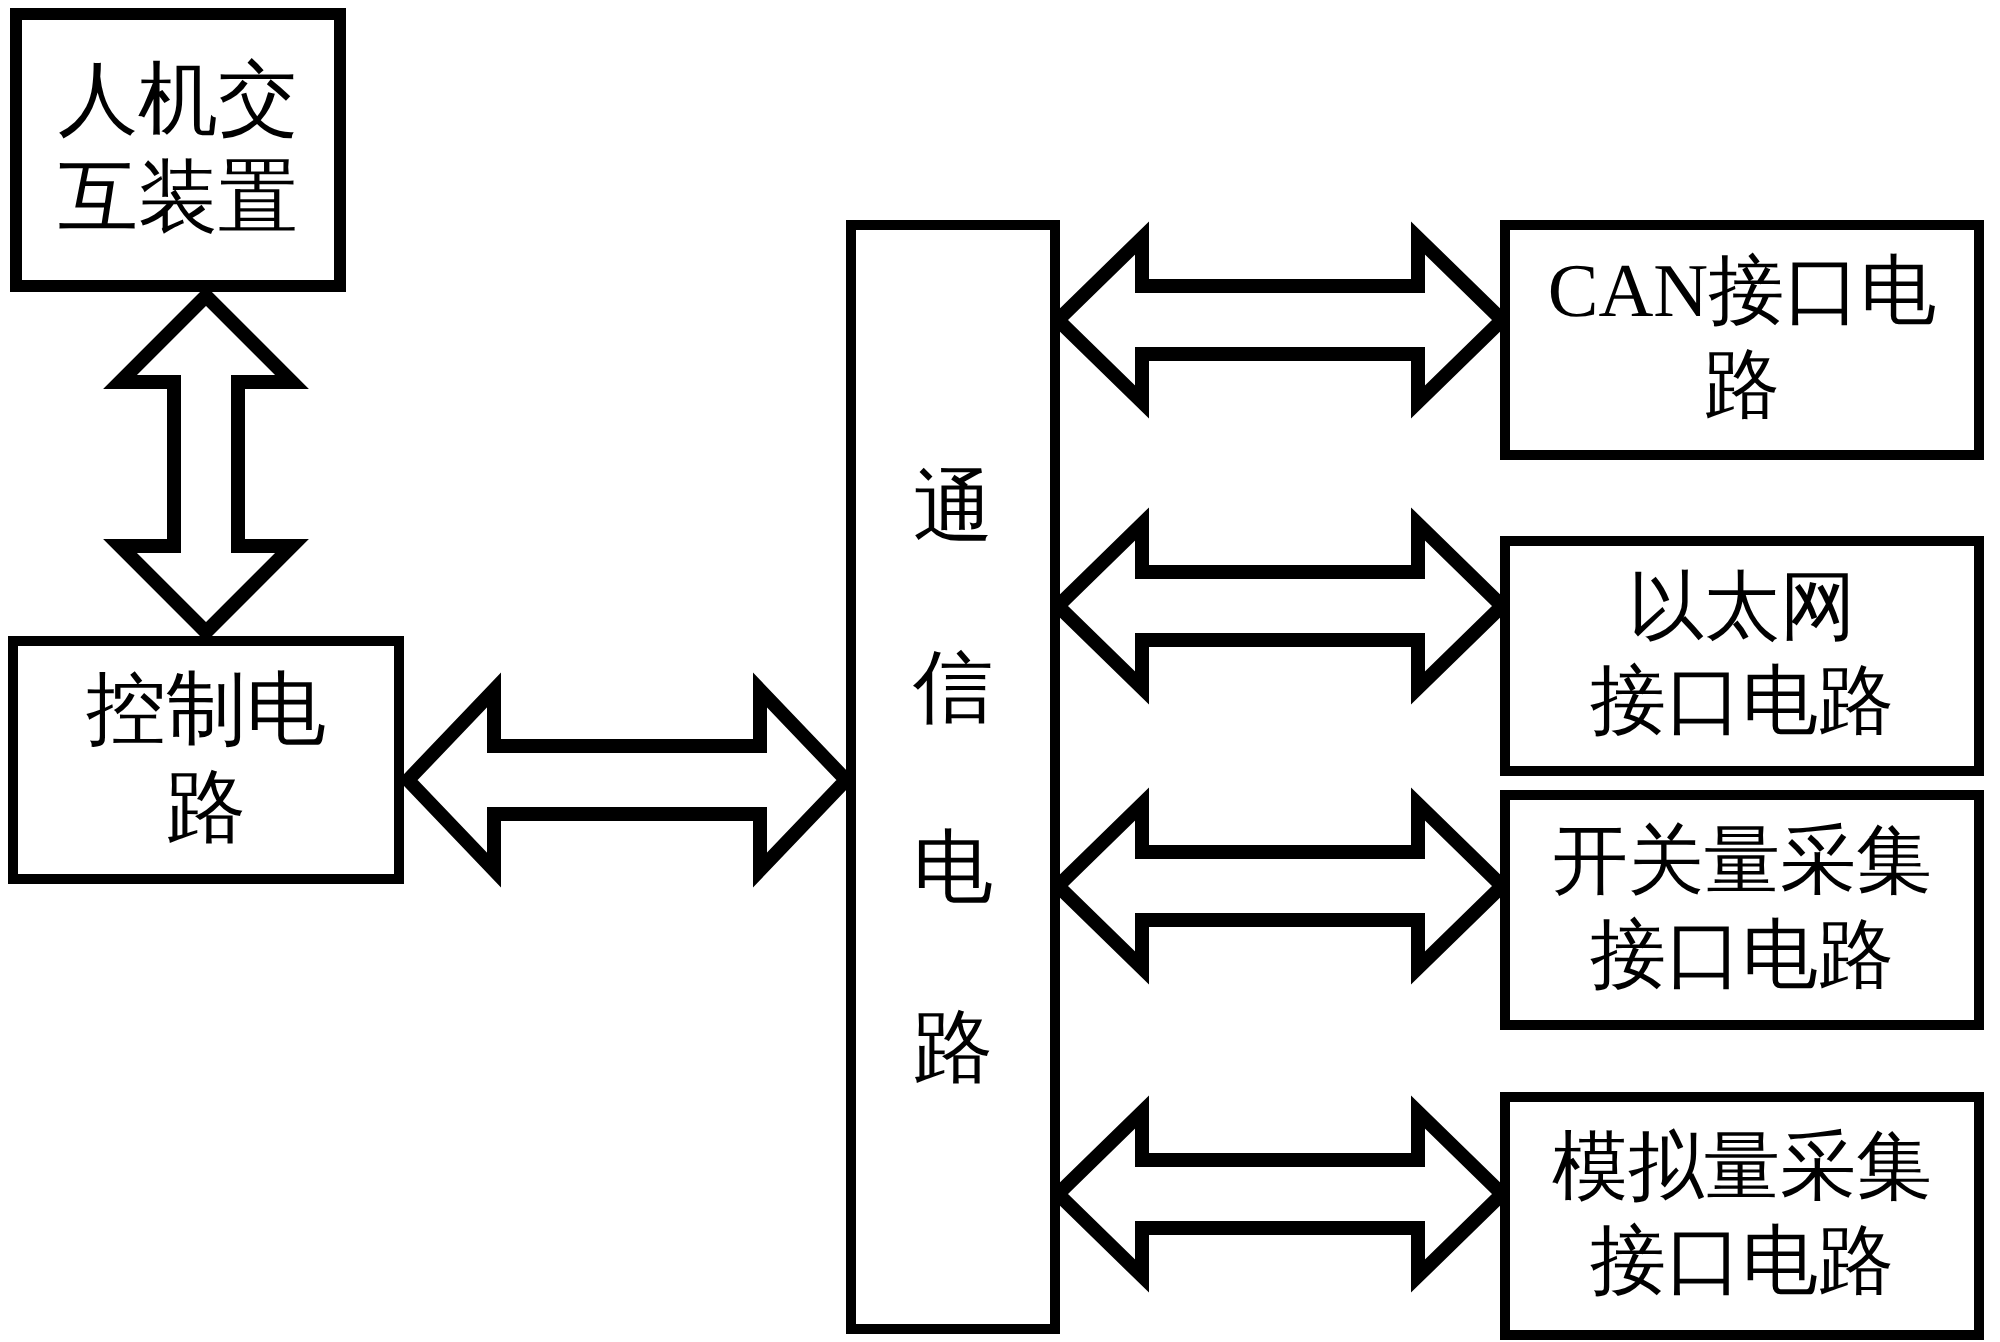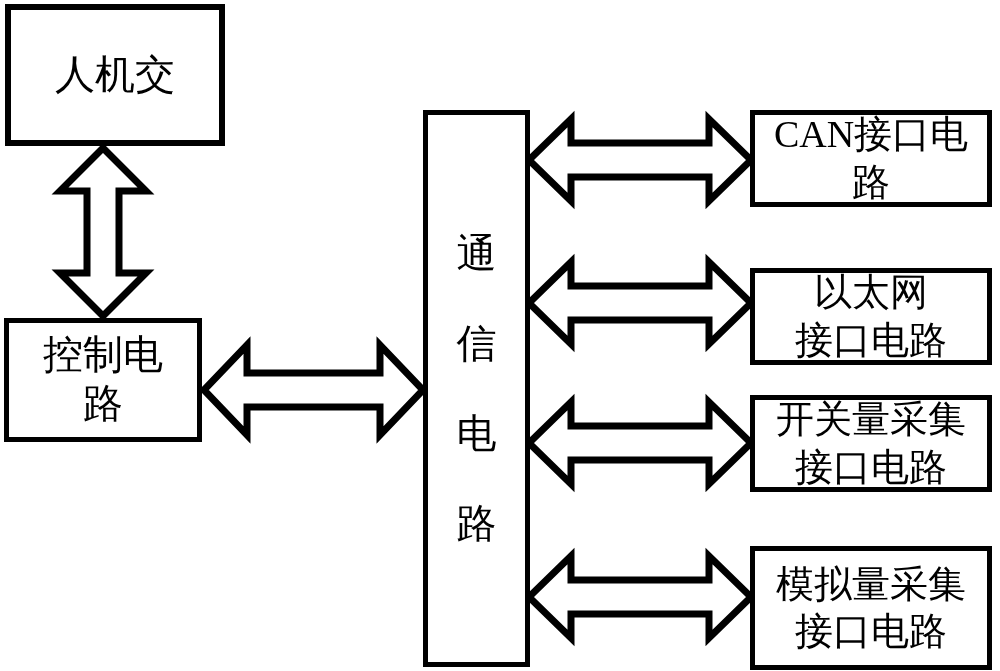--- a/index.html
+++ b/index.html
@@ -23,36 +23,36 @@
     border: 5px solid #000000;
     background: #ffffff;
     display: flex;
     flex-direction: column;
     align-items: center;
     justify-content: center;
     text-align: center;
     line-height: 1.22;
   }
   .node-hmi {
-    left: 5px; top: 4px; width: 220px; height: 142px;
+    left: 5px; top: 4px; width: 168px; height: 142px;
     border-width: 6px;
     font-size: 40px;
   }
   .node-control {
     left: 4px; top: 318px; width: 198px; height: 124px;
     font-size: 40px;
   }
   .node-comm {
     left: 423px; top: 110px; width: 107px; height: 557px;
     font-size: 40px;
     gap: 46px;
   }
   .node-comm span { line-height: 44px; }
   .node-right {
-    left: 750px; width: 242px; height: 97px;
+    left: 750px; width: 242px; height: 120px;
     font-size: 38px;
     line-height: 1.24;
   }
   .node-can      { top: 110px; }
   .node-ethernet { top: 256px; margin-top: 12px; }
   .node-digital  { top: 395px; }
   .node-analog   { top: 546px; height: 124px; }
   polygon {
     fill: #ffffff;
     stroke: #000000;
@@ -75,20 +75,21 @@
 
     <polygon points="529,303 571,262 571,286 709,286 709,262 751,303 709,344 709,320 571,320 571,344"></polygon>
 
     <polygon points="529,443 571,402 571,426 709,426 709,402 751,443 709,484 709,460 571,460 571,484"></polygon>
 
     <polygon points="529,597 571,556 571,580 709,580 709,556 751,597 709,638 709,614 571,614 571,638"></polygon>
   </svg>
 
   <div class="node node-hmi">
     <span>人机交</span>
+    <span>互装置</span>
   </div>
 
   <div class="node node-control">
     <span>控制电</span>
     <span>路</span>
   </div>
 
   <div class="node node-comm">
     <span>通</span>
     <span>信</span>

